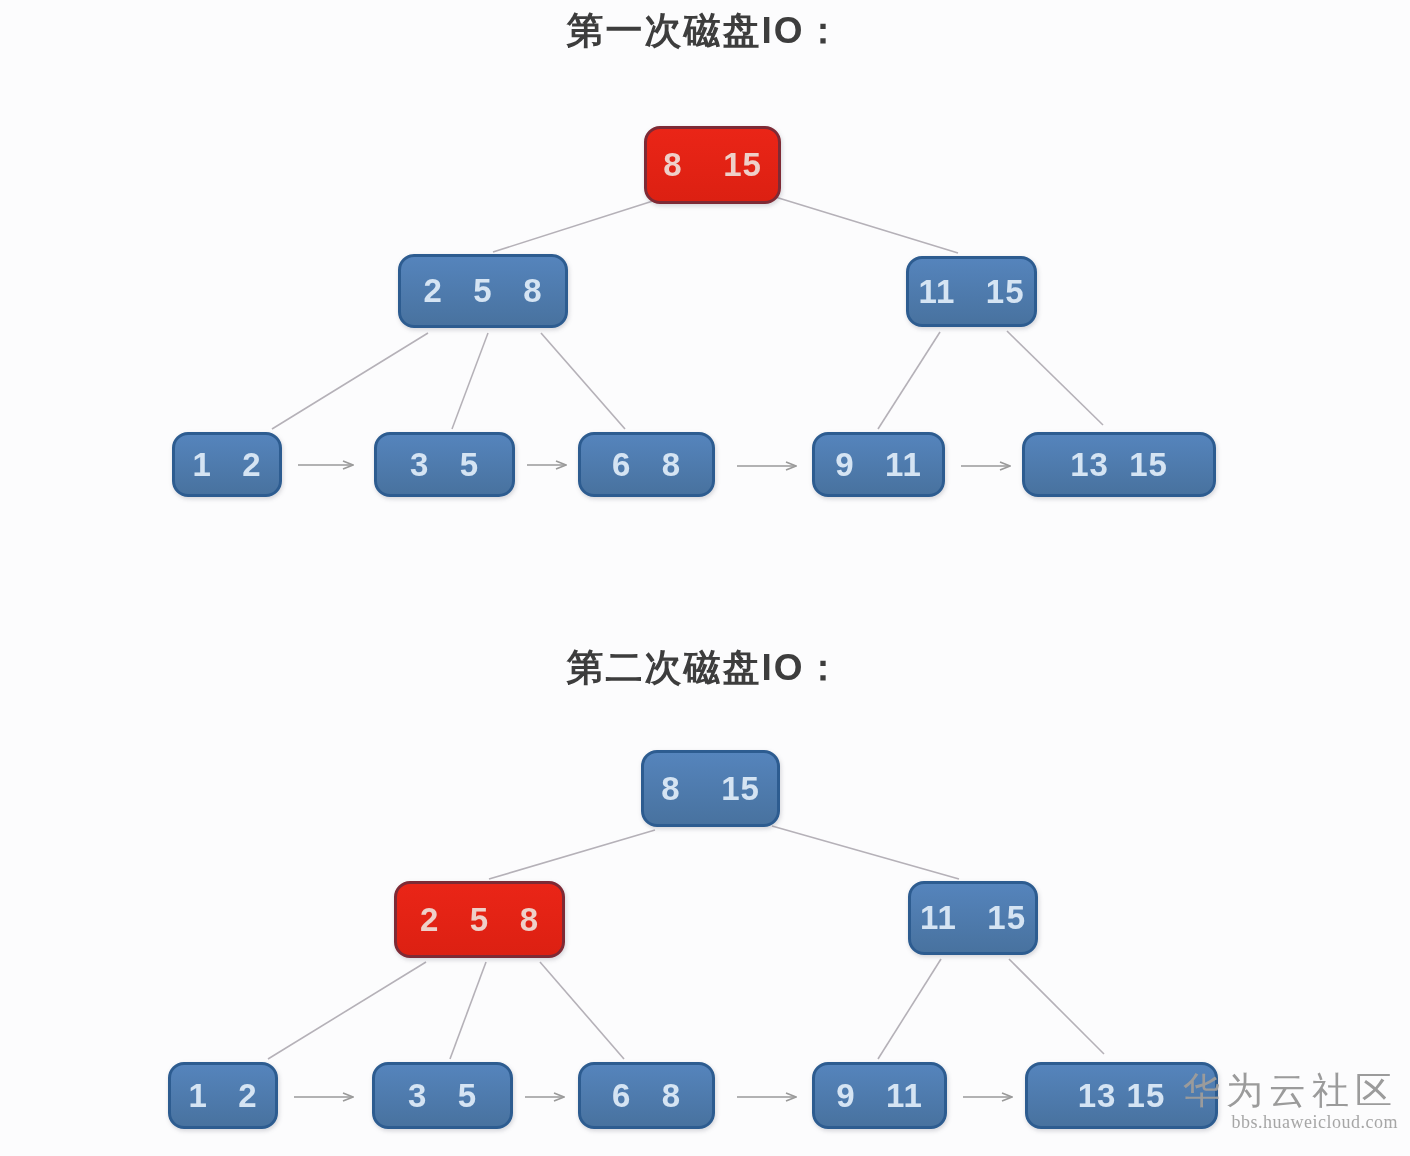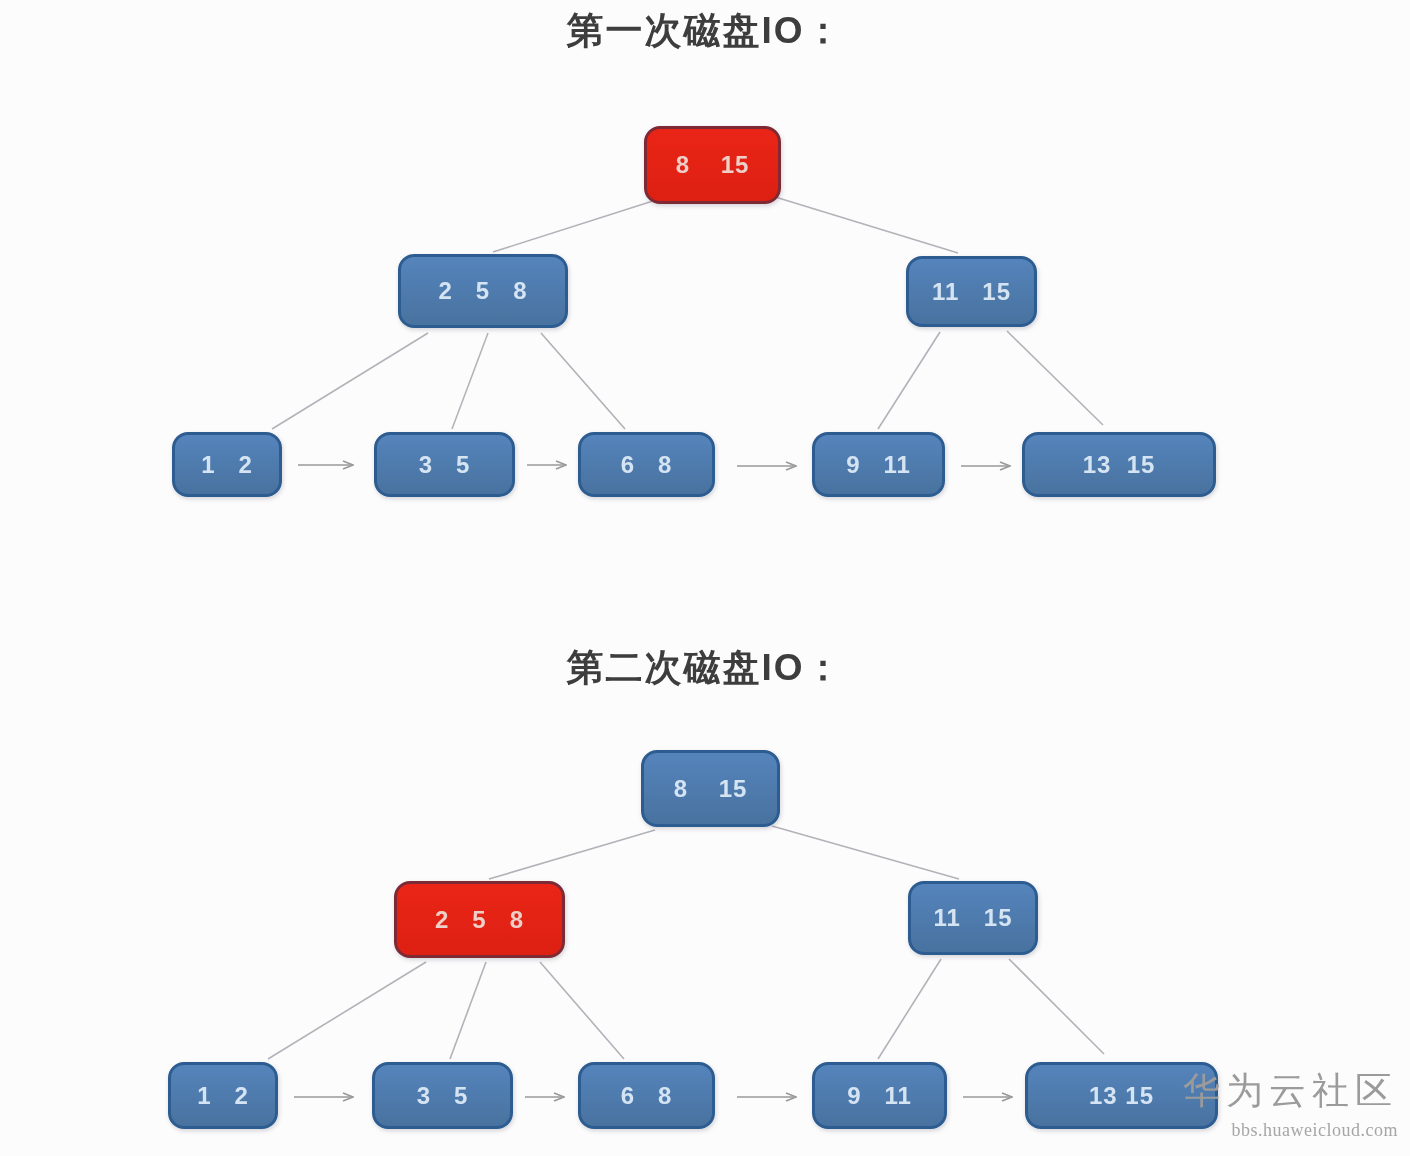--- a/index.html
+++ b/index.html
@@ -46,21 +46,21 @@
     position: absolute;
     border-radius: 16px;
     display: flex;
     align-items: center;
     justify-content: center;
     box-shadow: 1px 2px 4px rgba(110,110,125,0.28);
     box-sizing: border-box;
   }
   .node .label {
     white-space: pre;
-    font-size: 24px;
+    font-size: 33px;
     font-weight: 700;
     letter-spacing: 1px;
   }
   .node[data-variant="blue"] {
     background: linear-gradient(180deg, #5584bc 0%, #48729f 100%);
     border: 3px solid #2d5c90;
   }
   .node[data-variant="blue"] .label { color: #d5e4f3; }
   .node[data-variant="red"] {
     background: linear-gradient(180deg, #ea2517 0%, #dc2012 100%);
@@ -99,21 +99,21 @@
   .watermark .wm-name {
     font-size: 37px;
     color: #9b9b9b;
     letter-spacing: 6px;
     font-weight: 400;
   }
   .watermark .wm-url {
     font-size: 18px;
     color: #a6a6a6;
     letter-spacing: 0.5px;
-    margin-top: 10px;
+    margin-top: 2px;
   }
 </style>
 </head>
 <body>
 
 <section class="diagram" id="d1">
   <div class="diagram-title">第一次磁盘IO：</div>
 
   <svg class="edges" width="1410" height="620">
     <defs>

